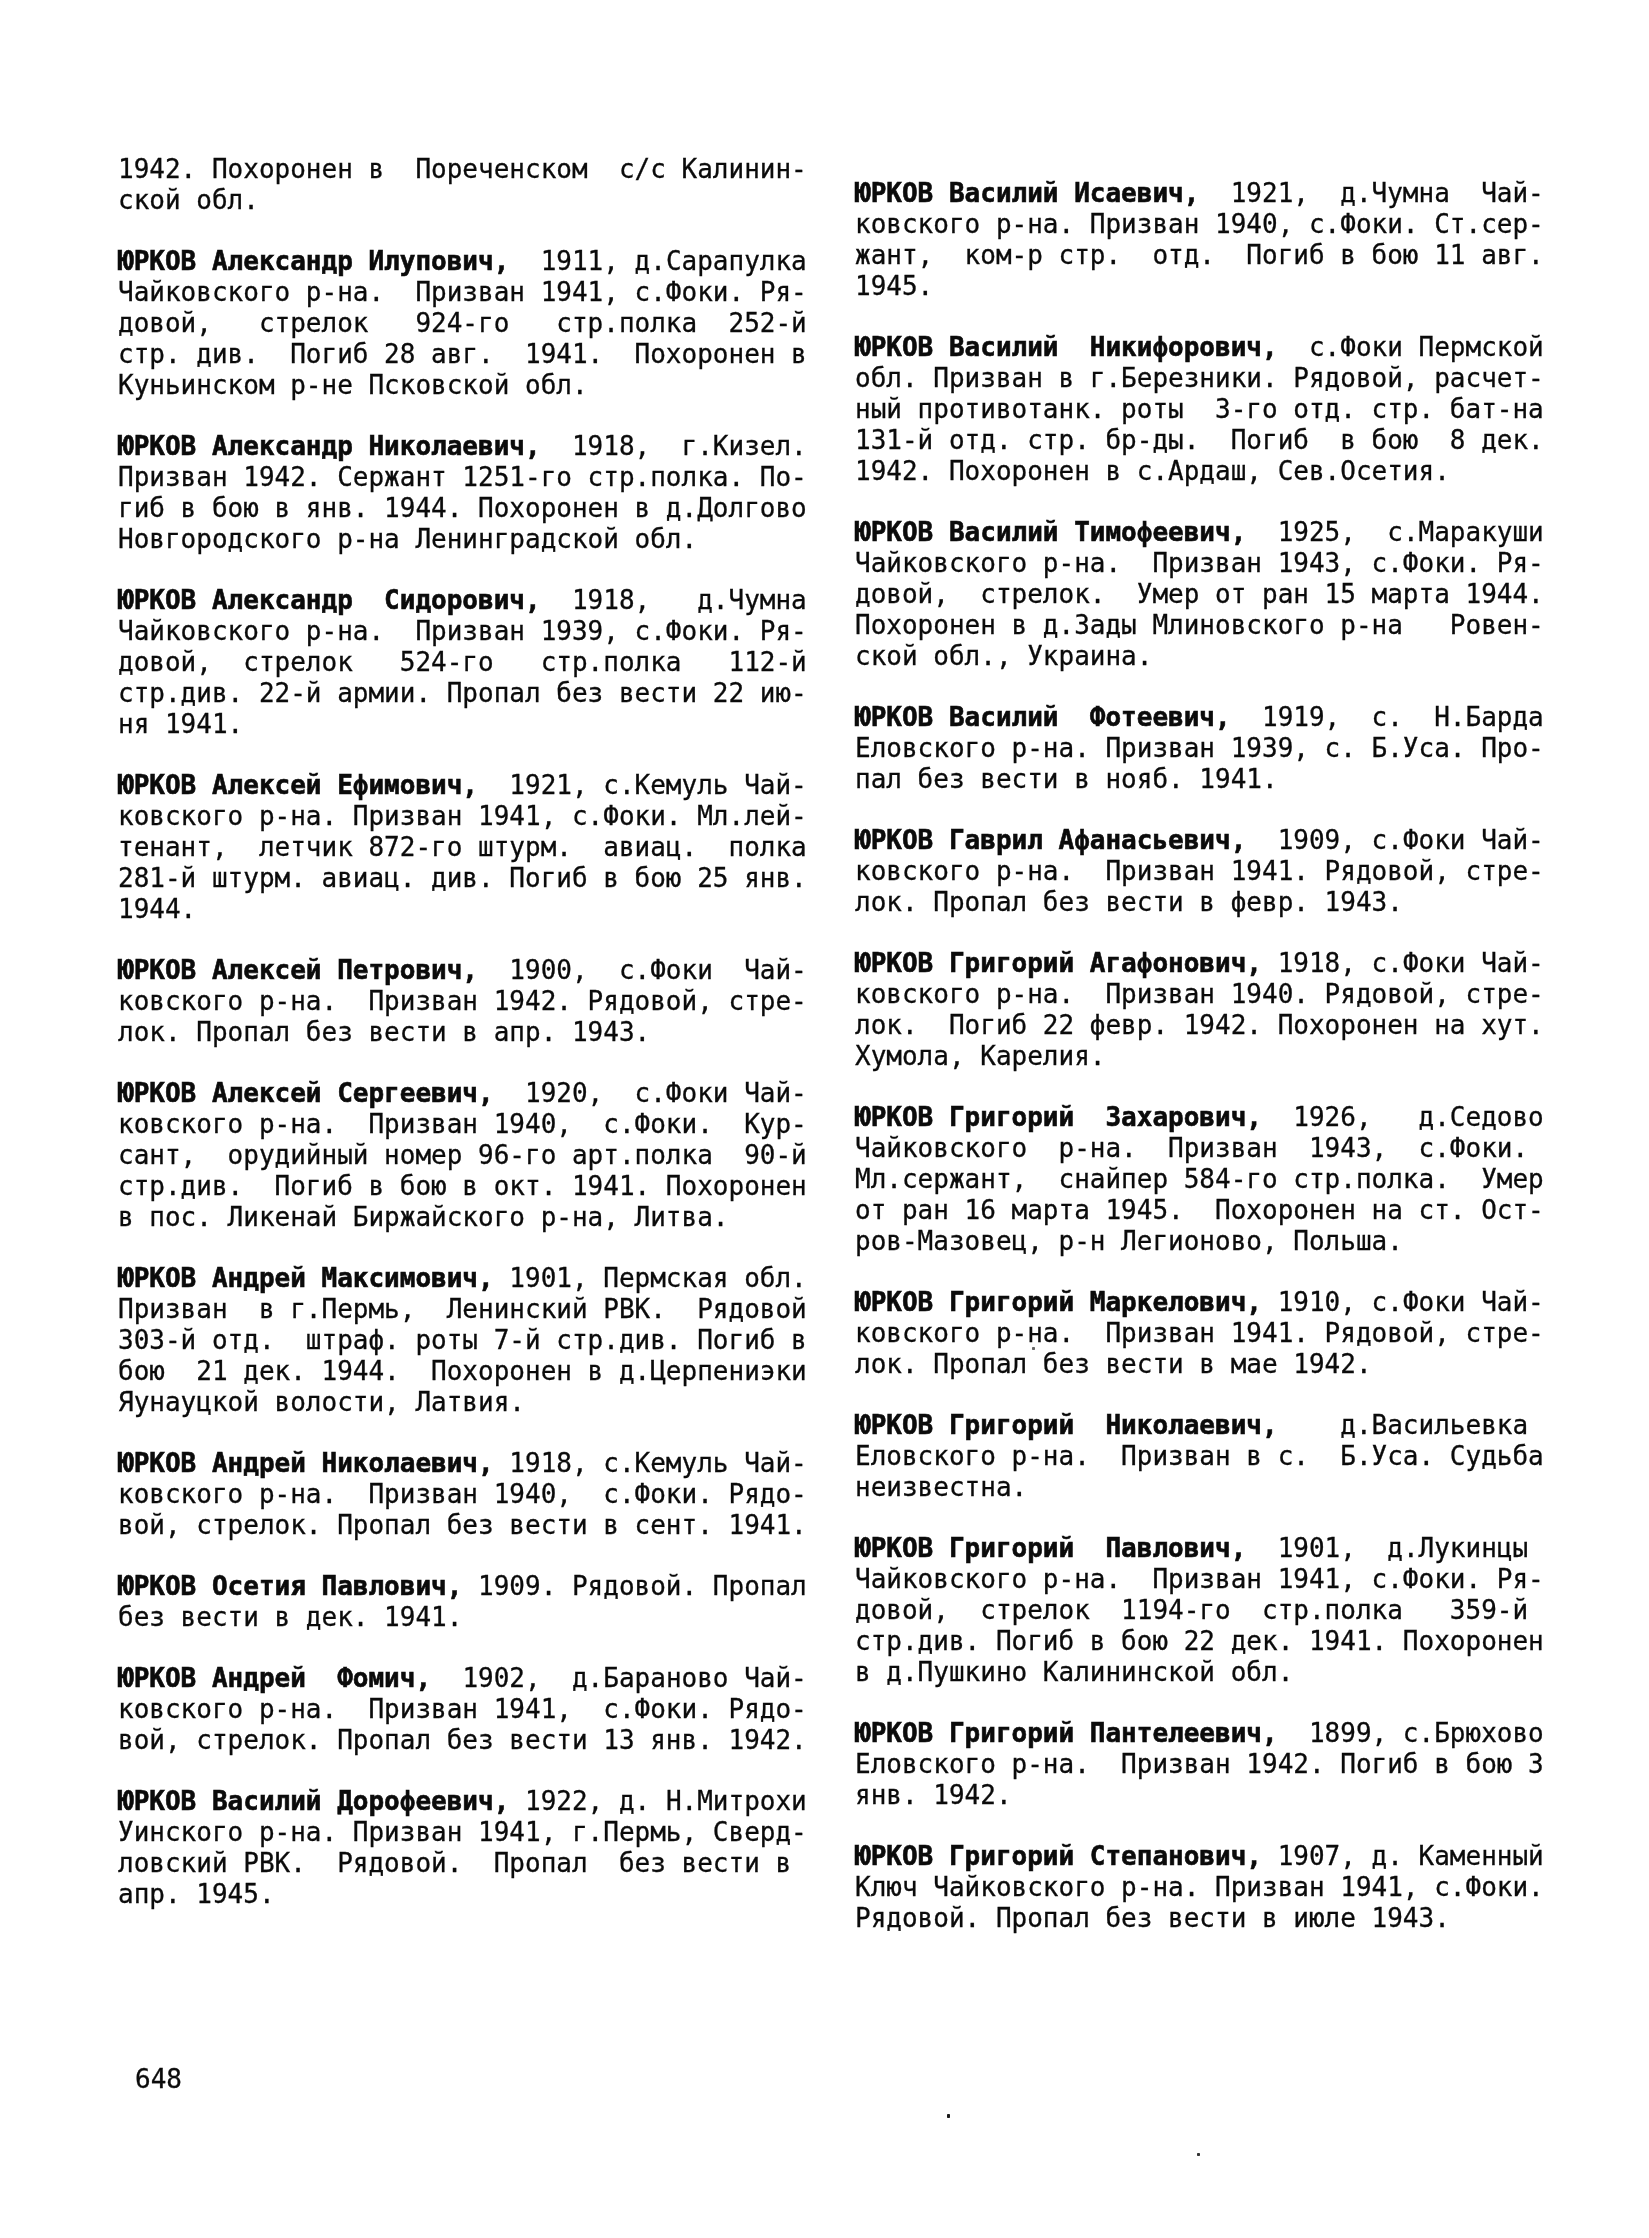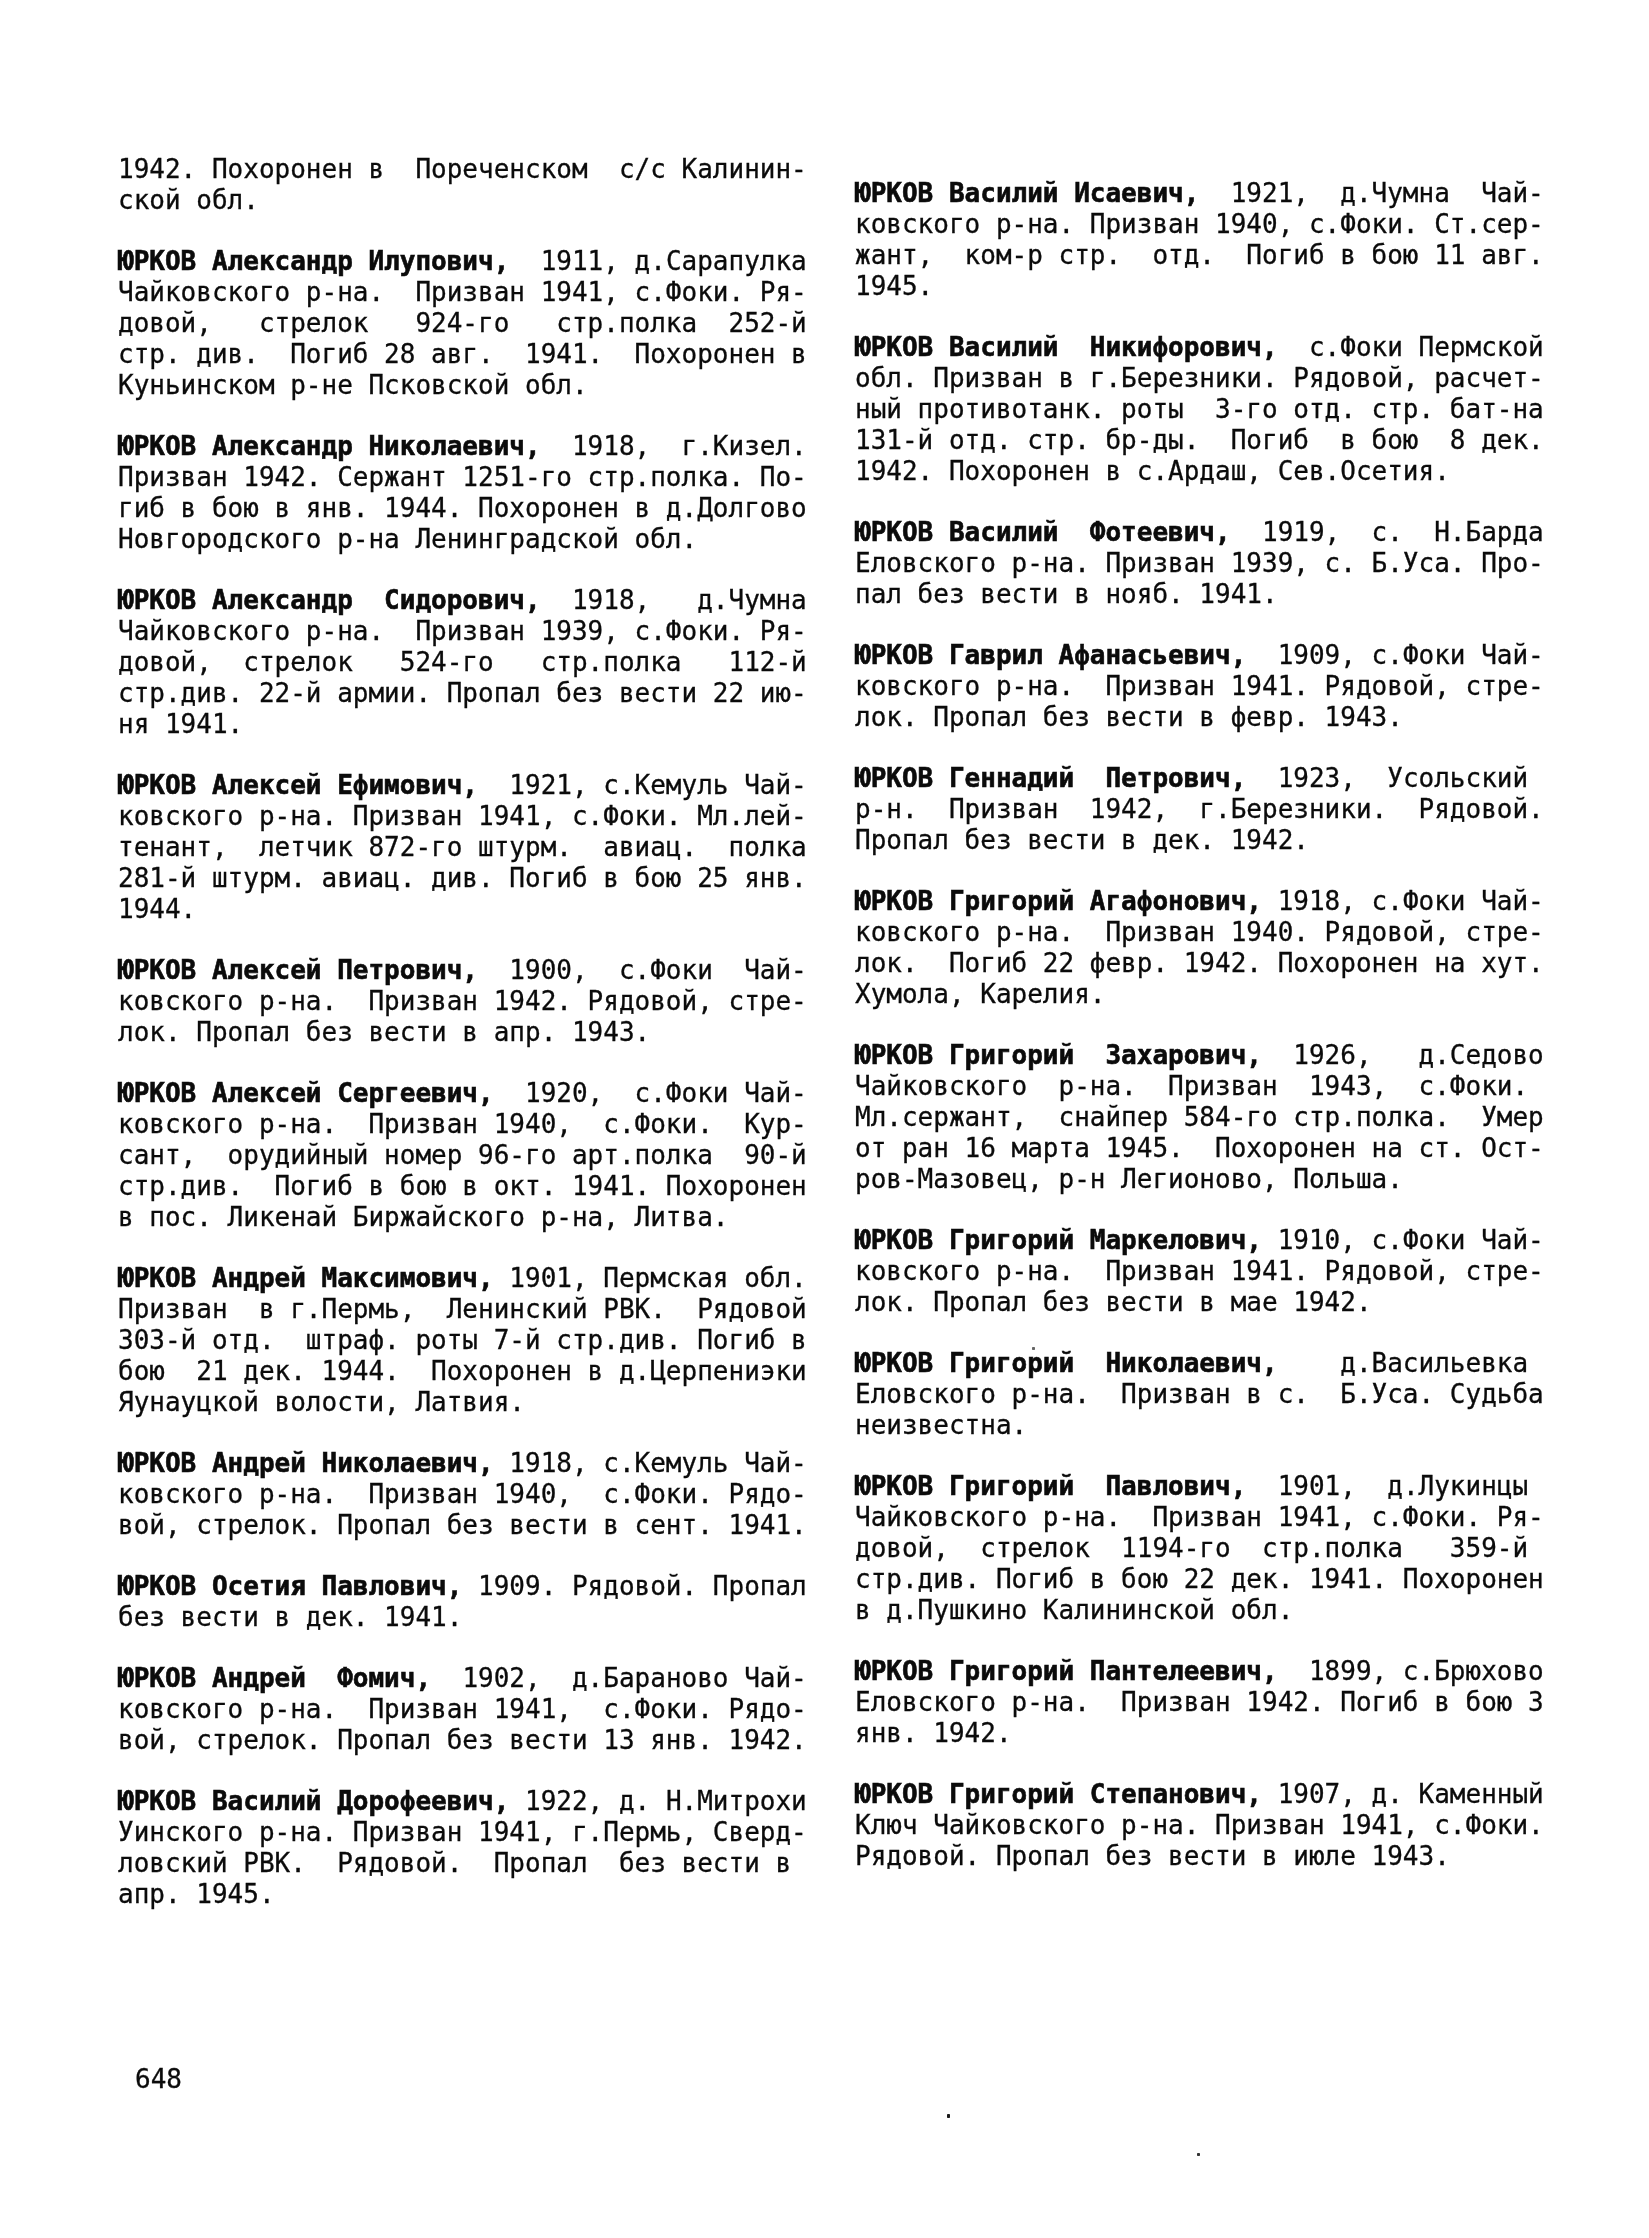--- a/index.html
+++ b/index.html
@@ -109,29 +109,31 @@
   <div class="col col-right">
     <p class="entry"><b class="nm">ЮРКОВ Василий Исаевич,</b><span>  1921,  д.Чумна  Чай-
 ковского р-на. Призван 1940, с.Фоки. Ст.сер-
 жант,  ком-р стр.  отд.  Погиб в бою 11 авг.
 1945.</span></p>
     <p class="entry"><b class="nm">ЮРКОВ Василий  Никифорович,</b><span>  с.Фоки Пермской
 обл. Призван в г.Березники. Рядовой, расчет-
 ный противотанк. роты  3-го отд. стр. бат-на
 131-й отд. стр. бр-ды.  Погиб  в бою  8 дек.
 1942. Похоронен в с.Ардаш, Сев.Осетия.</span></p>
+    <p class="entry"><b class="nm">ЮРКОВ Василий Тимофеевич,</b><span>  1925,  с.Маракуши
+Чайковского р-на.  Призван 1943, с.Фоки. Ря-
+довой,  стрелок.  Умер от ран 15 марта 1944.
+Похоронен в д.Зады Млиновского р-на   Ровен-
+ской обл., Украина.</span></p>
     <p class="entry"><b class="nm">ЮРКОВ Василий  Фотеевич,</b><span>  1919,  с.  Н.Барда
 Еловского р-на. Призван 1939, с. Б.Уса. Про-
 пал без вести в нояб. 1941.</span></p>
     <p class="entry"><b class="nm">ЮРКОВ Гаврил Афанасьевич,</b><span>  1909, с.Фоки Чай-
 ковского р-на.  Призван 1941. Рядовой, стре-
 лок. Пропал без вести в февр. 1943.</span></p>
-    <p class="entry"><b class="nm">ЮРКОВ Геннадий  Петрович,</b><span>  1923,  Усольский
-р-н.  Призван  1942,  г.Березники.  Рядовой.
-Пропал без вести в дек. 1942.</span></p>
     <p class="entry"><b class="nm">ЮРКОВ Григорий Агафонович,</b><span> 1918, с.Фоки Чай-
 ковского р-на.  Призван 1940. Рядовой, стре-
 лок.  Погиб 22 февр. 1942. Похоронен на хут.
 Хумола, Карелия.</span></p>
     <p class="entry"><b class="nm">ЮРКОВ Григорий  Захарович,</b><span>  1926,   д.Седово
 Чайковского  р-на.  Призван  1943,  с.Фоки.
 Мл.сержант,  снайпер 584-го стр.полка.  Умер
 от ран 16 марта 1945.  Похоронен на ст. Ост-
 ров-Мазовец, р-н Легионово, Польша.</span></p>
     <p class="entry"><b class="nm">ЮРКОВ Григорий Маркелович,</b><span> 1910, с.Фоки Чай-

